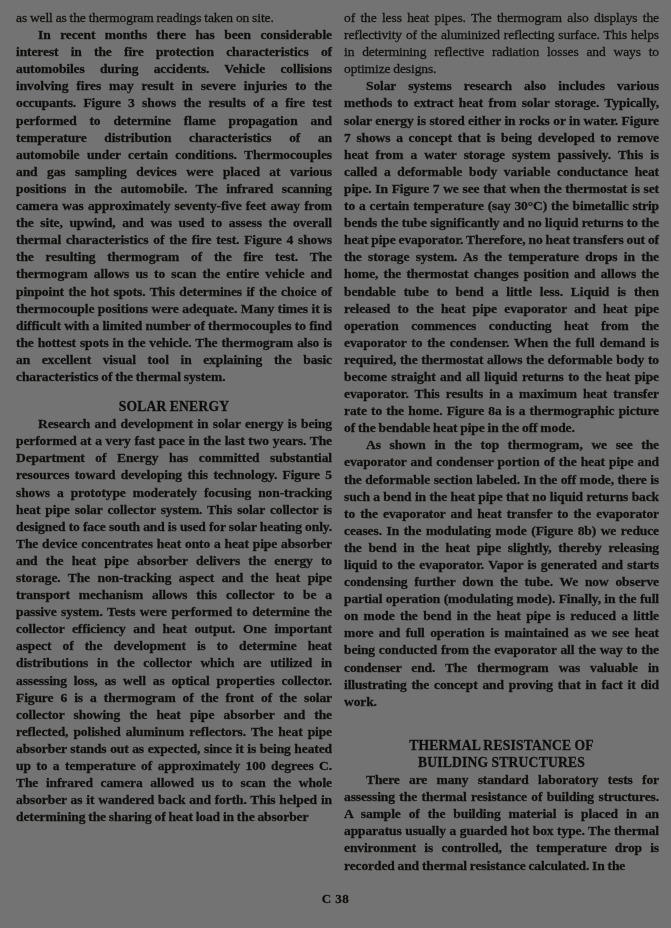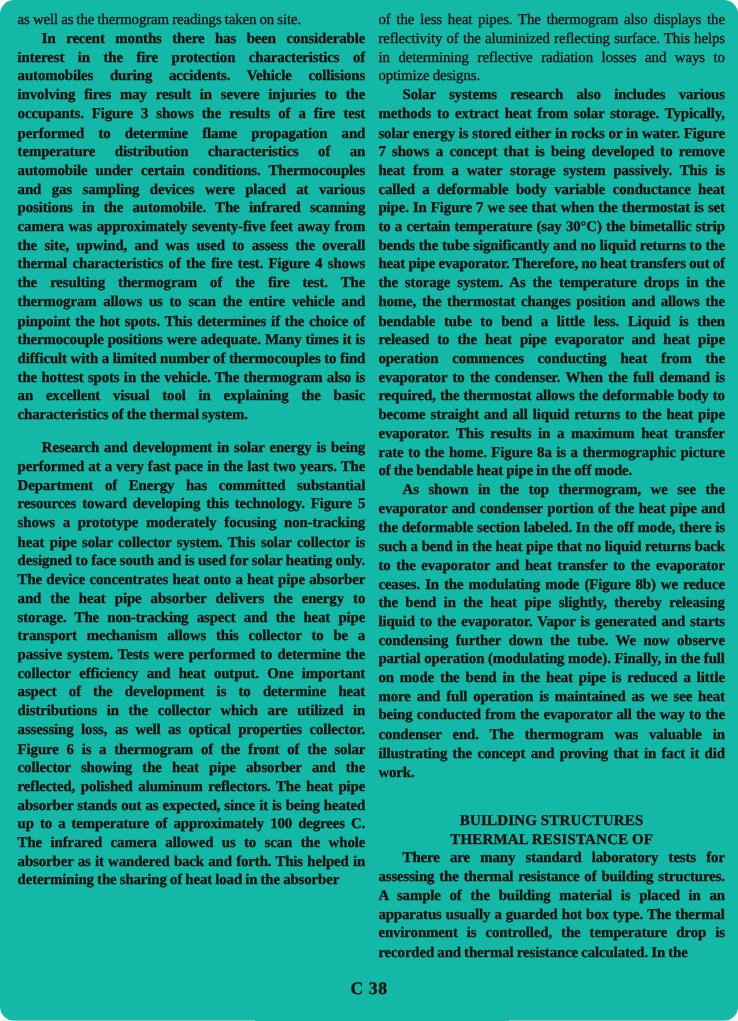--- a/index.html
+++ b/index.html
@@ -4,25 +4,24 @@
 <style>
   html, body {
     margin: 0;
     padding: 0;
     background: #f8f8f5;
   }
   .page {
     position: relative;
     width: 671px;
     height: 928px;
-    background: #14b8a6;
+    background: #737373;
     overflow: hidden;
     font-family: "Liberation Serif", "DejaVu Serif", serif;
     color: #0e0d0b;
-    border-radius: 13px;
     -webkit-text-stroke: 0.3px #171614;
   }
   .col {
     position: absolute;
     top: 9px;
     font-size: 13.5px;
     line-height: 17.1px;
     text-align: justify;
     letter-spacing: -0.1px;
     word-spacing: -0.4px;
@@ -45,47 +44,48 @@
   }
   .heading .hline { display: block; }
   .gap-lg { margin-top: 27px !important; }
   .gap-md { margin-top: 13px !important; }
   .page-footer {
     position: absolute;
     left: 0;
     right: 0;
     top: 891px;
     text-align: center;
-    font-size: 16px;
+    font-size: 13px;
     font-weight: bold;
     letter-spacing: 0.5px;
   }
 </style>
 </head>
 <body>
 
 <div class="page">
 
   <div class="col col-left">
     <p>as well as the thermogram readings taken on site.</p>
 
     <p class="indent">In recent months there has been considerable interest in the fire protection characteristics of automobiles during accidents. Vehicle collisions involving fires may result in severe injuries to the occupants. Figure 3 shows the results of a fire test performed to determine flame propagation and temperature distribution characteristics of an automobile under certain conditions. Thermocouples and gas sampling devices were placed at various positions in the automobile. The infrared scanning camera was approximately seventy-five feet away from the site, upwind, and was used to assess the overall thermal characteristics of the fire test. Figure 4 shows the resulting thermogram of the fire test. The thermogram allows us to scan the entire vehicle and pinpoint the hot spots. This determines if the choice of thermocouple positions were adequate. Many times it is difficult with a limited number of thermocouples to find the hottest spots in the vehicle. The thermogram also is an excellent visual tool in explaining the basic characteristics of the thermal system.</p>
 
     <h2 class="heading gap-md">
+      <span class="hline">SOLAR ENERGY</span>
     </h2>
     <p class="indent">Research and development in solar energy is being performed at a very fast pace in the last two years. The Department of Energy has committed substantial resources toward developing this technology. Figure 5 shows a prototype moderately focusing non-tracking heat pipe solar collector system. This solar collector is designed to face south and is used for solar heating only. The device concentrates heat onto a heat pipe absorber and the heat pipe absorber delivers the energy to storage. The non-tracking aspect and the heat pipe transport mechanism allows this collector to be a passive system. Tests were performed to determine the collector efficiency and heat output. One important aspect of the development is to determine heat distributions in the collector which are utilized in assessing loss, as well as optical properties collector. Figure 6 is a thermogram of the front of the solar collector showing the heat pipe absorber and the reflected, polished aluminum reflectors. The heat pipe absorber stands out as expected, since it is being heated up to a temperature of approximately 100 degrees C. The infrared camera allowed us to scan the whole absorber as it wandered back and forth. This helped in determining the sharing of heat load in the absorber</p>
   </div>
 
   <div class="col col-right">
     <p>of the less heat pipes. The thermogram also displays the reflectivity of the aluminized reflecting surface. This helps in determining reflective radiation losses and ways to optimize designs.</p>
     <p class="indent">Solar systems research also includes various methods to extract heat from solar storage. Typically, solar energy is stored either in rocks or in water. Figure 7 shows a concept that is being developed to remove heat from a water storage system passively. This is called a deformable body variable conductance heat pipe. In Figure 7 we see that when the thermostat is set to a certain temperature (say 30°C) the bimetallic strip bends the tube significantly and no liquid returns to the heat pipe evaporator. Therefore, no heat transfers out of the storage system. As the temperature drops in the home, the thermostat changes position and allows the bendable tube to bend a little less. Liquid is then released to the heat pipe evaporator and heat pipe operation commences conducting heat from the evaporator to the condenser. When the full demand is required, the thermostat allows the deformable body to become straight and all liquid returns to the heat pipe evaporator. This results in a maximum heat transfer rate to the home. Figure 8a is a thermographic picture of the bendable heat pipe in the off mode.</p>
     <p class="indent">As shown in the top thermogram, we see the evaporator and condenser portion of the heat pipe and the deformable section labeled. In the off mode, there is such a bend in the heat pipe that no liquid returns back to the evaporator and heat transfer to the evaporator ceases. In the modulating mode (Figure 8b) we reduce the bend in the heat pipe slightly, thereby releasing liquid to the evaporator. Vapor is generated and starts condensing further down the tube. We now observe partial operation (modulating mode). Finally, in the full on mode the bend in the heat pipe is reduced a little more and full operation is maintained as we see heat being conducted from the evaporator all the way to the condenser end. The thermogram was valuable in illustrating the concept and proving that in fact it did work.</p>
 
     <h2 class="heading gap-lg">
+      <span class="hline">THERMAL RESISTANCE OF</span>
       <span class="hline">BUILDING STRUCTURES</span>
-      <span class="hline">THERMAL RESISTANCE OF</span>
     </h2>
     <p class="indent">There are many standard laboratory tests for assessing the thermal resistance of building structures. A sample of the building material is placed in an apparatus usually a guarded hot box type. The thermal environment is controlled, the temperature drop is recorded and thermal resistance calculated. In the</p>
   </div>
 
   <div class="page-footer">C 38</div>
 
 </div>
 
 </body></html>

